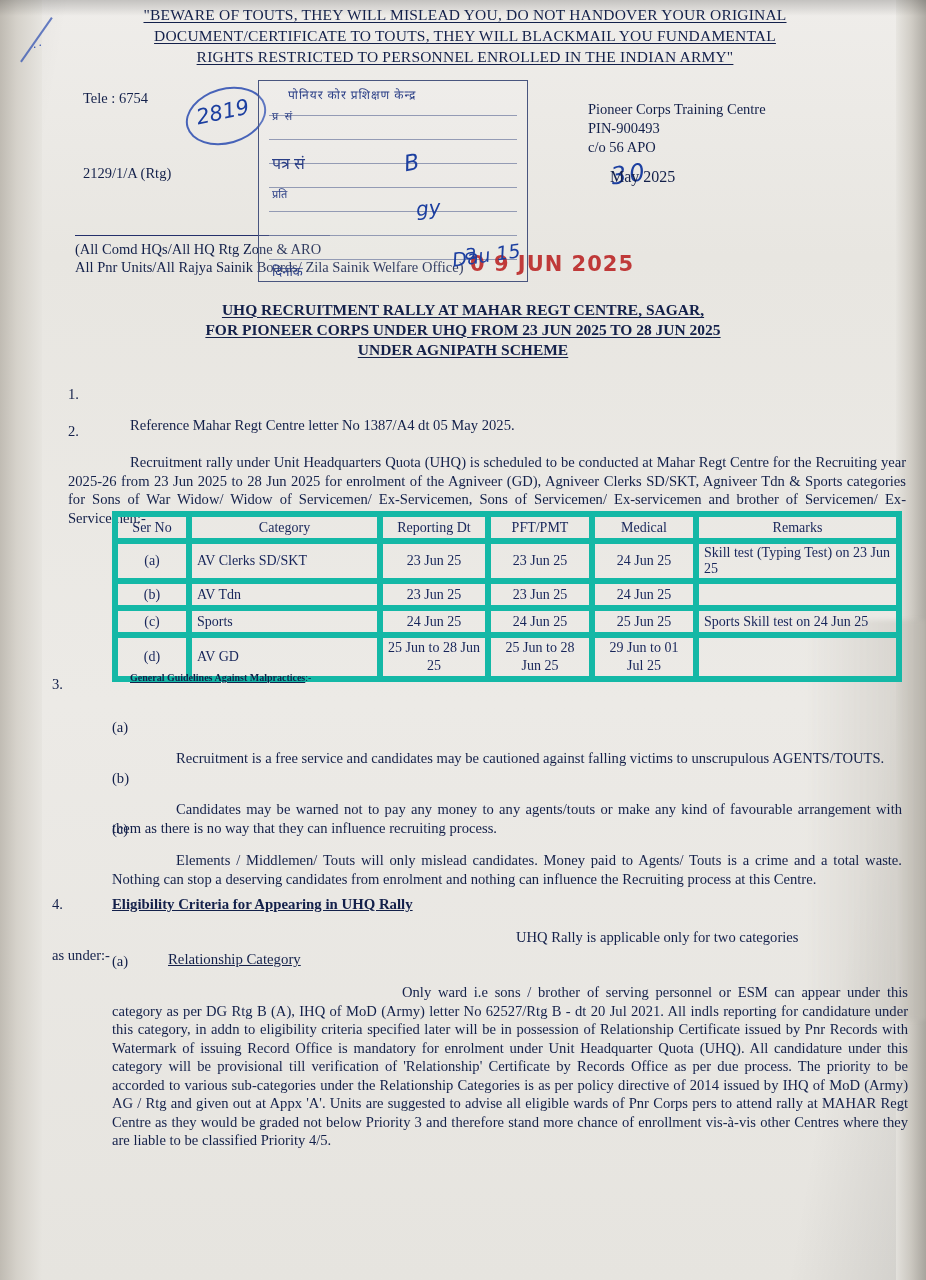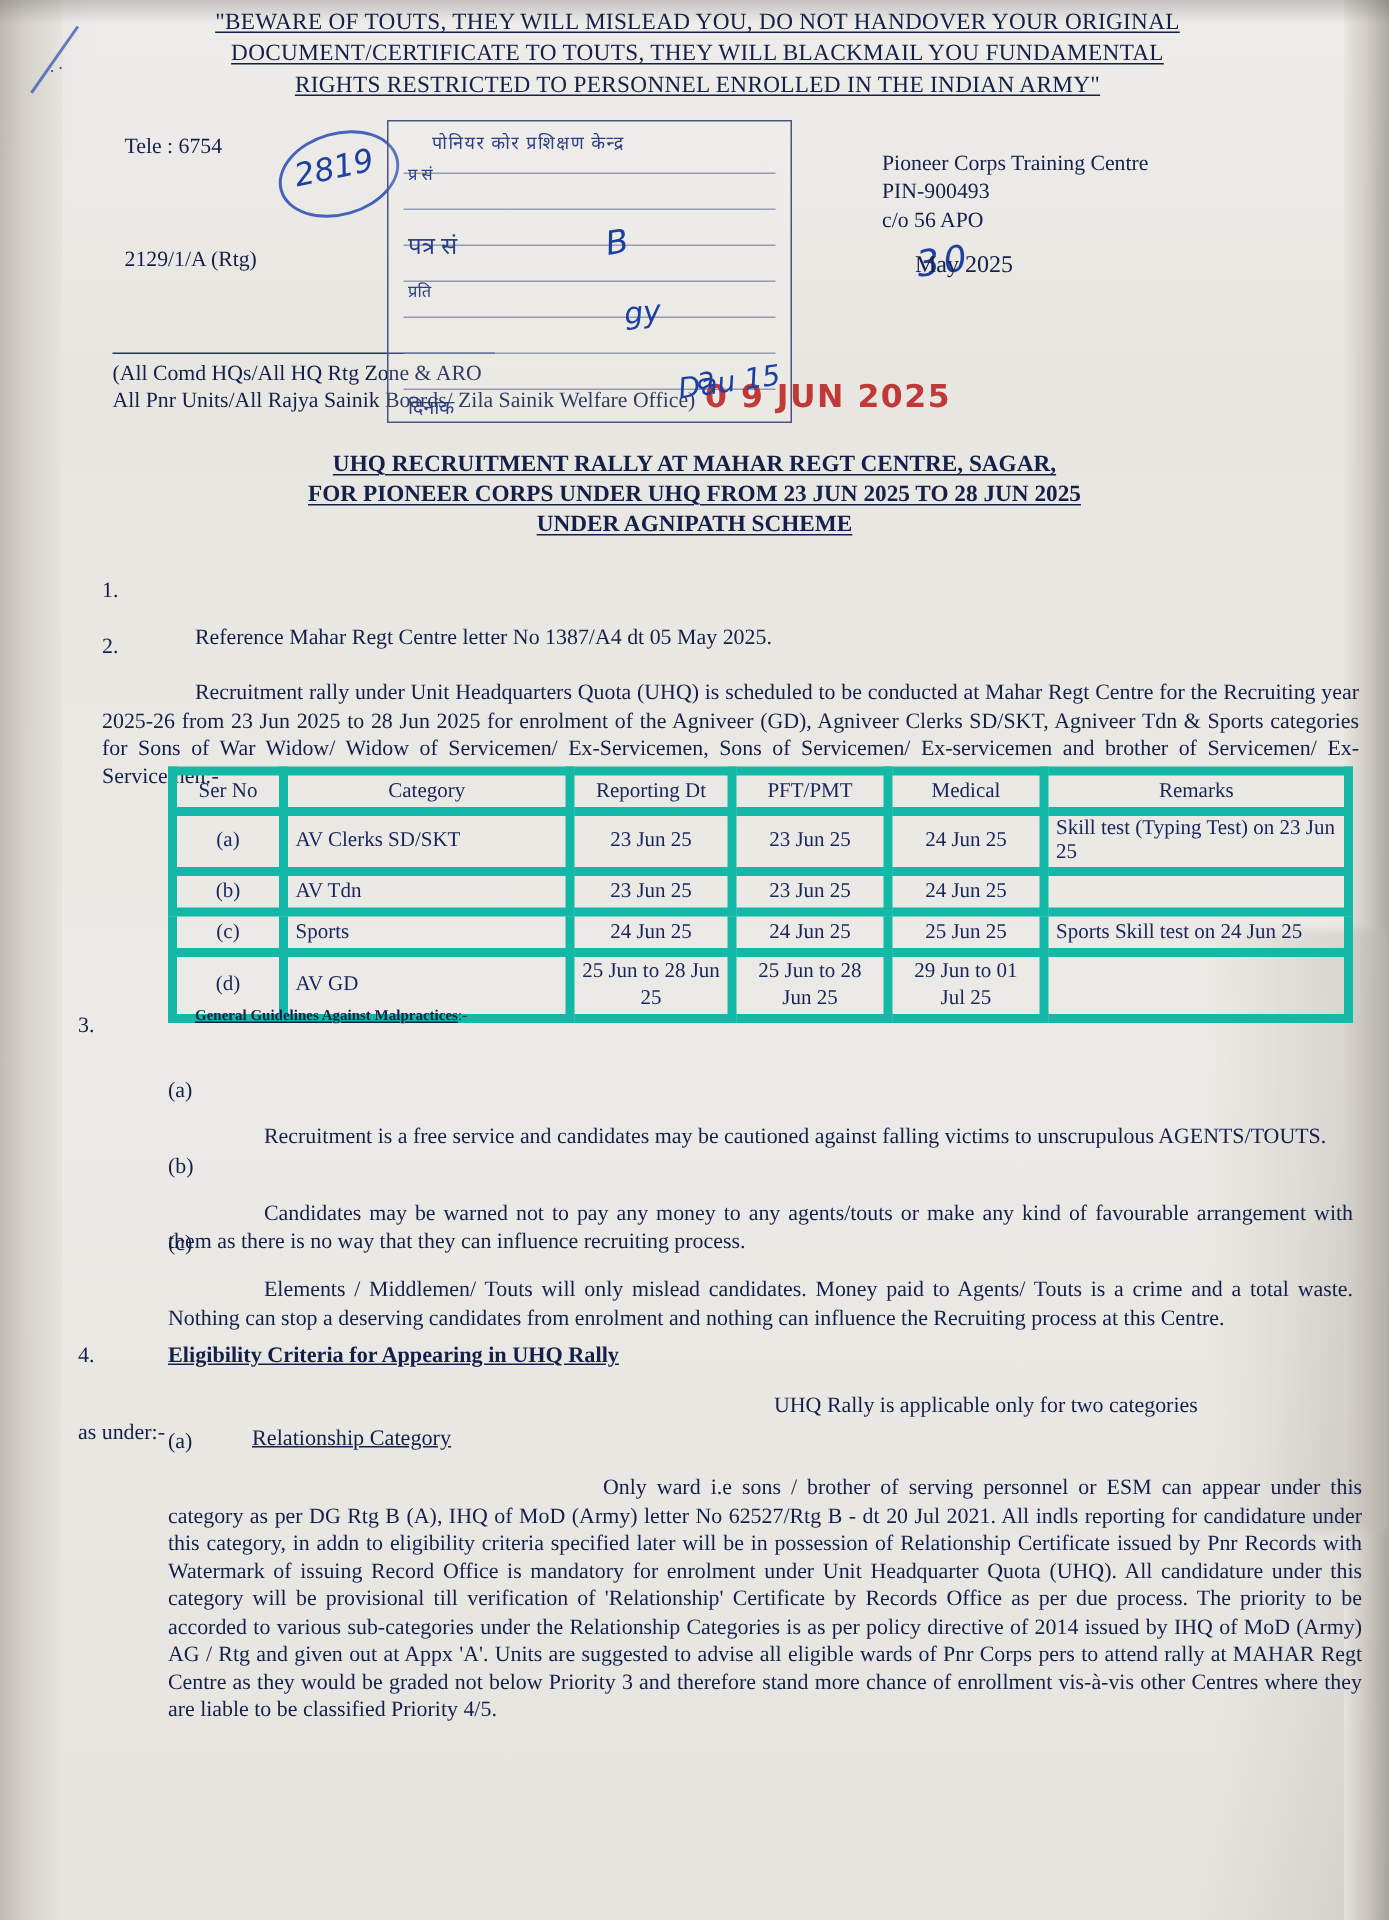--- a/index.html
+++ b/index.html
@@ -74,21 +74,21 @@
     border-left:2px solid #2a4bb0;transform:rotate(35deg);opacity:.7;
   }
   .hw-dots{position:absolute;left:32px;top:36px;font-size:12px;color:#2a4bb0;transform:rotate(-20deg);}
   .stampbox{
     position:absolute;left:258px;top:80px;width:268px;height:200px;
     border:1px solid #49557f;
     background:rgba(255,255,255,0.12);
   }
   .stampline{position:absolute;left:10px;width:248px;height:1px;background:#7d87a8;opacity:.8;}
   .stamp-t1{position:absolute;left:288px;top:86px;font-size:12px;color:#2b3f86;letter-spacing:1px;}
-  .stamp-t2{position:absolute;left:272px;top:108px;font-size:11px;color:#2b3f86;}
+  .stamp-t2{position:absolute;left:272px;top:108px;font-size:11px;color:#2b3f86;font-family:Liberation Mono, monospace;}
   .stamp-t3{position:absolute;left:272px;top:152px;font-size:16px;color:#2b3f86;}
   .stamp-t4{position:absolute;left:272px;top:186px;font-size:11px;color:#2b3f86;}
   .stamp-t5{position:absolute;left:272px;top:262px;font-size:13px;color:#2b3f86;}
   .stamp-date{
     position:absolute;left:470px;top:252px;font-size:21px;color:#b91c1c;
     font-family:"DejaVu Sans", sans-serif;letter-spacing:1px;font-weight:bold;opacity:.85;
   }
 
   
   .subject{

